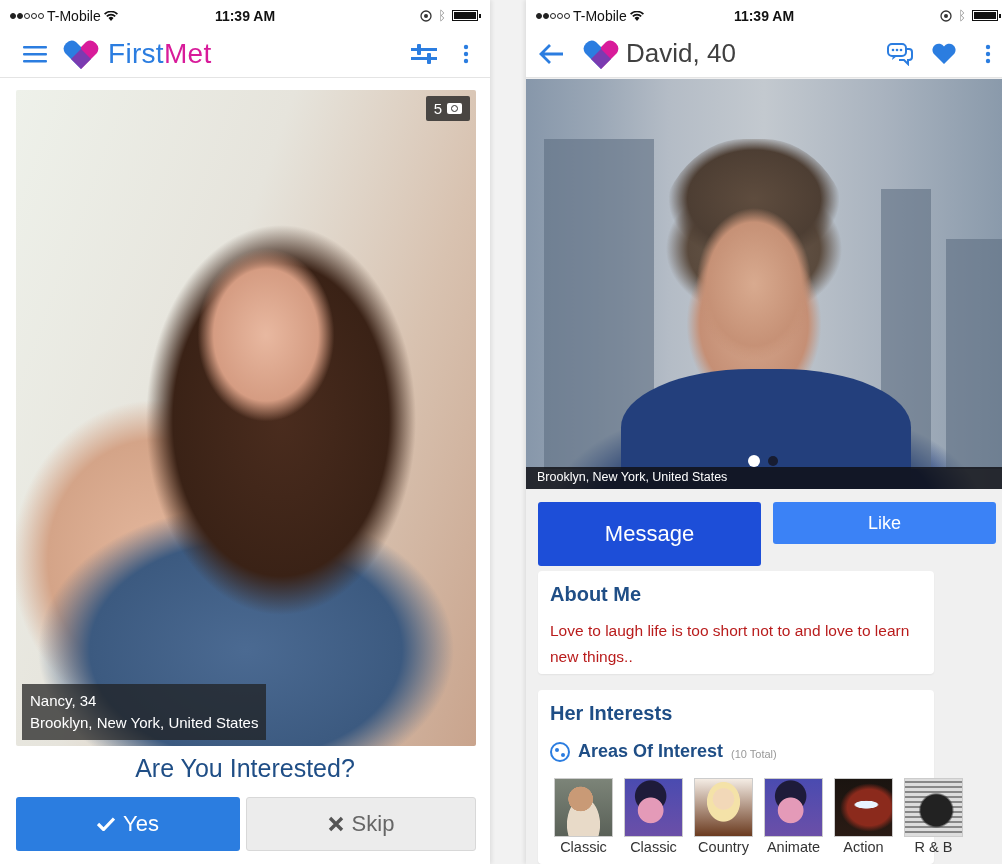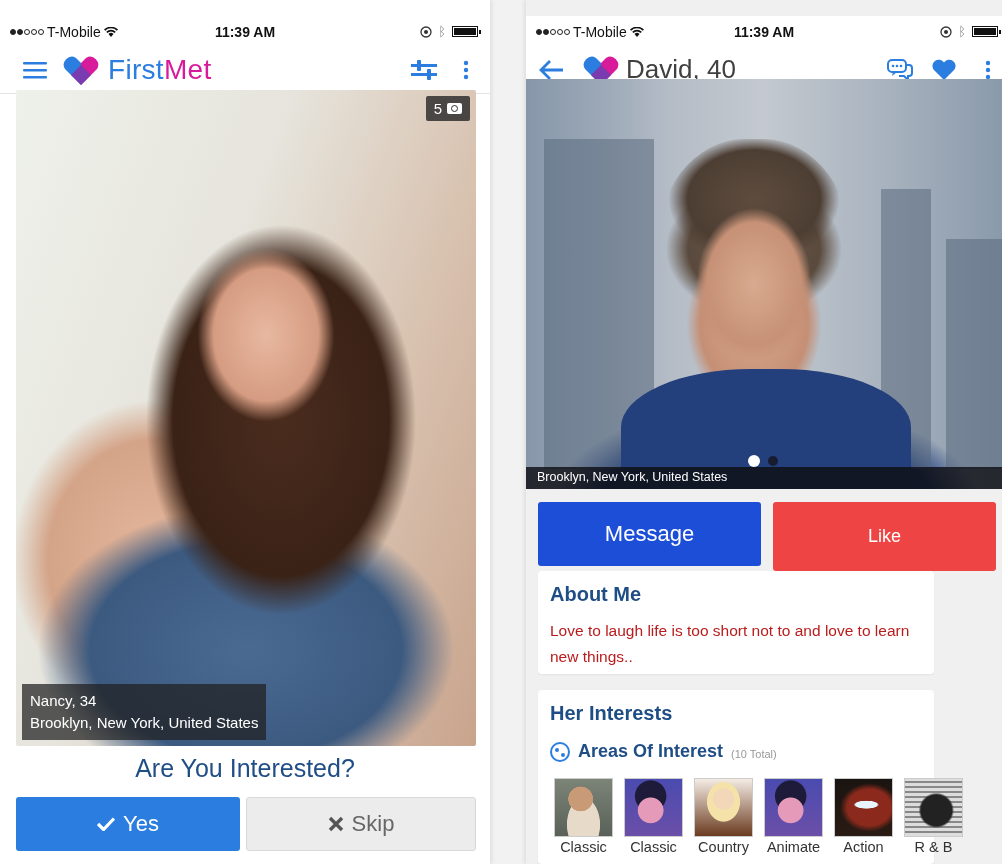--- a/index.html
+++ b/index.html
@@ -1,21 +1,21 @@
 <!DOCTYPE html>
 <html><head>
 <meta charset="utf-8">
 <style>
   * { box-sizing: border-box; margin: 0; padding: 0; }
   html, body { width: 1002px; height: 864px; overflow: hidden; background: #f2f2f2; font-family: "Liberation Sans", sans-serif; }
   .phone { position: absolute; top: 0; height: 864px; background: #fff; overflow: hidden; }
   #left { left: 0; width: 490px; box-shadow: 2px 0 4px rgba(0,0,0,0.08); }
   #right { left: 526px; width: 476px; background: #f0f0f0; box-shadow: -2px 0 4px rgba(0,0,0,0.08); }
 
-  .statusbar { height: 30px; position: relative; font-size: 14px; color: #111; background: #fff; margin-top: 16px; }
+  .statusbar { height: 30px; position: relative; font-size: 14px; color: #111; background: #fff; }
   .statusbar .carrier { position: absolute; left: 10px; top: 8px; display: flex; align-items: center; gap: 3px; }
   .statusbar .dots { display: flex; gap: 1px; align-items: center; }
   .statusbar .dot { width: 6px; height: 6px; border-radius: 50%; border: 1px solid #222; }
   .statusbar .dot.on { background: #222; }
   .statusbar .time { position: absolute; left: 0; right: 0; top: 8px; text-align: center; font-weight: bold; }
   .statusbar .right { position: absolute; right: 12px; top: 8px; display: flex; align-items: center; gap: 6px; }
   .battery { width: 26px; height: 11px; border: 1px solid #111; position: relative; padding: 1px; }
   .battery::after { content: ""; position: absolute; right: -4px; top: 3px; width: 2px; height: 4px; background: #111; }
   .battery .fill { height: 100%; background: #111; }
 
@@ -51,21 +51,21 @@
     background:
       radial-gradient(ellipse 90px 115px at 228px 245px, #d6a88e 0%, #c58f75 60%, transparent 75%),
       radial-gradient(ellipse 110px 85px at 228px 170px, #6b5a4c 0%, #5a4a3d 60%, transparent 80%),
       radial-gradient(ellipse 240px 120px at 240px 430px, #1f3a78 0%, #223f7e 70%, transparent 90%),
       linear-gradient(90deg, #8797aa 0%, #9aa7b6 15%, #b4bcc6 30%, #c3c9cf 50%, #a9b3bf 75%, #8a9aab 100%); }
   .hero .bldg { position: absolute; background: rgba(90,105,125,0.55); }
   .hero .pager { position: absolute; left: 222px; top: 376px; width: 12px; height: 12px; border-radius: 50%; background: #fff; }
   .hero .pager2 { position: absolute; left: 242px; top: 377px; width: 10px; height: 10px; border-radius: 50%; background: rgba(20,20,30,0.8); }
   .hero .loc { position: absolute; left: 0; bottom: 0; width: 100%; height: 22px; background: rgba(15,15,20,0.82); color: #fff; font-size: 12.5px; padding: 3px 11px; }
   .btn-msg { left: 12px; top: 502px; width: 223px; height: 64px; background: #1d4ed8; color: #fff; font-size: 22px; }
-  .btn-like { left: 247px; top: 502px; width: 223px; height: 69px; background: #ef4444; color: #fff; font-size: 18px; }
+  .btn-like { left: 247px; top: 502px; width: 223px; height: 42px; background: #3b82f6; color: #fff; font-size: 18px; }
   .card { position: absolute; left: 12px; width: 396px; background: #fff; border-radius: 4px; box-shadow: 0 1px 2px rgba(0,0,0,0.06); }
   .card h2 { font-size: 20px; color: #1f4e86; font-weight: bold; }
   .about { top: 571px; height: 103px; padding: 12px 12px; }
   .about p { margin-top: 12px; font-size: 15.5px; line-height: 26px; color: #b91c1c; }
   .interests { top: 690px; height: 174px; padding: 12px 12px; }
   .area-head { display: flex; align-items: center; margin-top: 16px; gap: 8px; }
   .area-head .circle { width: 20px; height: 20px; border: 2px solid #2b7de0; border-radius: 50%; position: relative; }
   .area-head .circle::before { content: ""; position: absolute; left: 3px; top: 4px; width: 4px; height: 4px; border-radius: 50%; background: #2b7de0; }
   .area-head .circle::after { content: ""; position: absolute; left: 9px; top: 9px; width: 4px; height: 4px; border-radius: 50%; background: #2b7de0; }
   .area-head .label { font-size: 18px; font-weight: bold; color: #1f4e86; }

